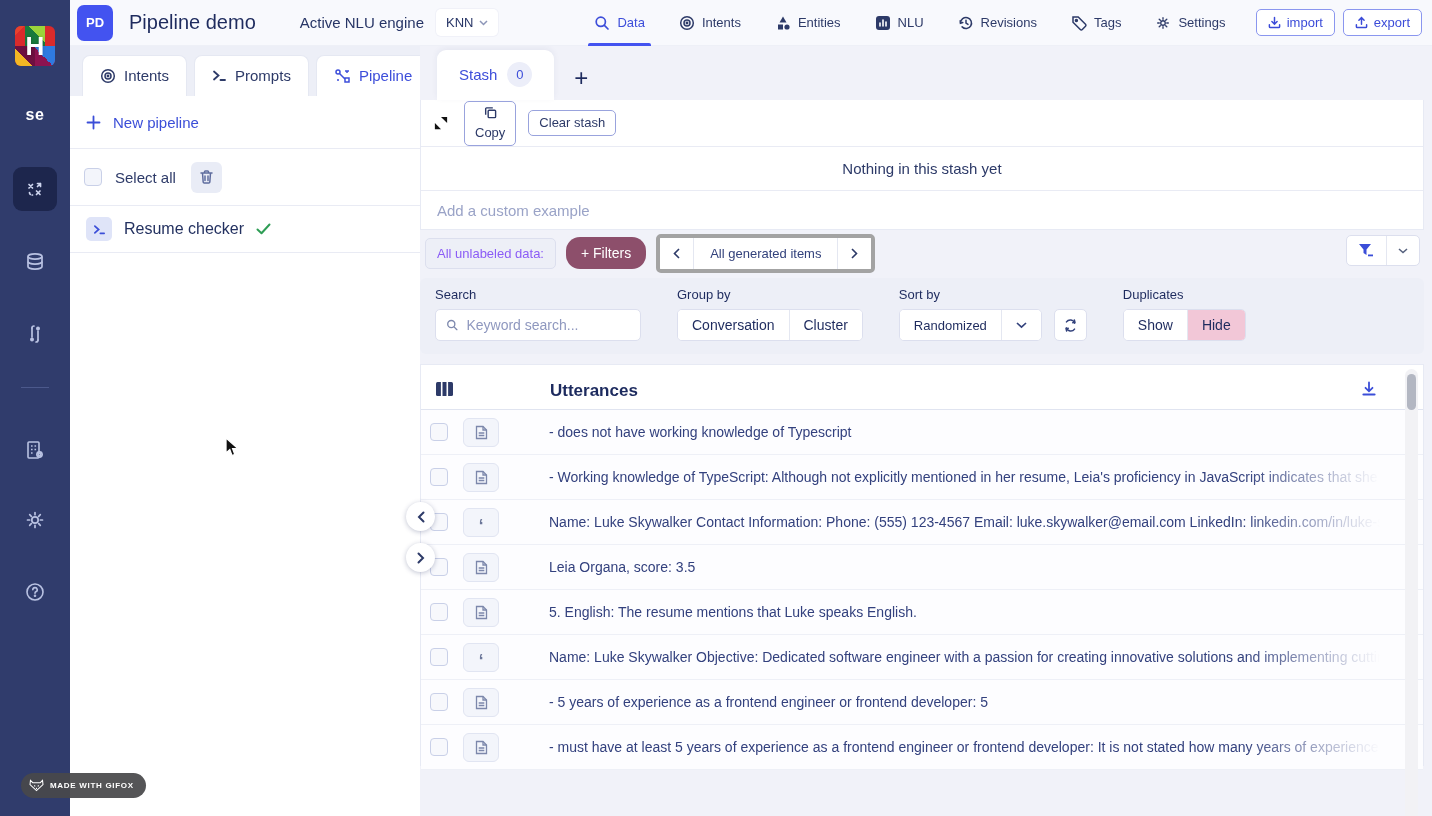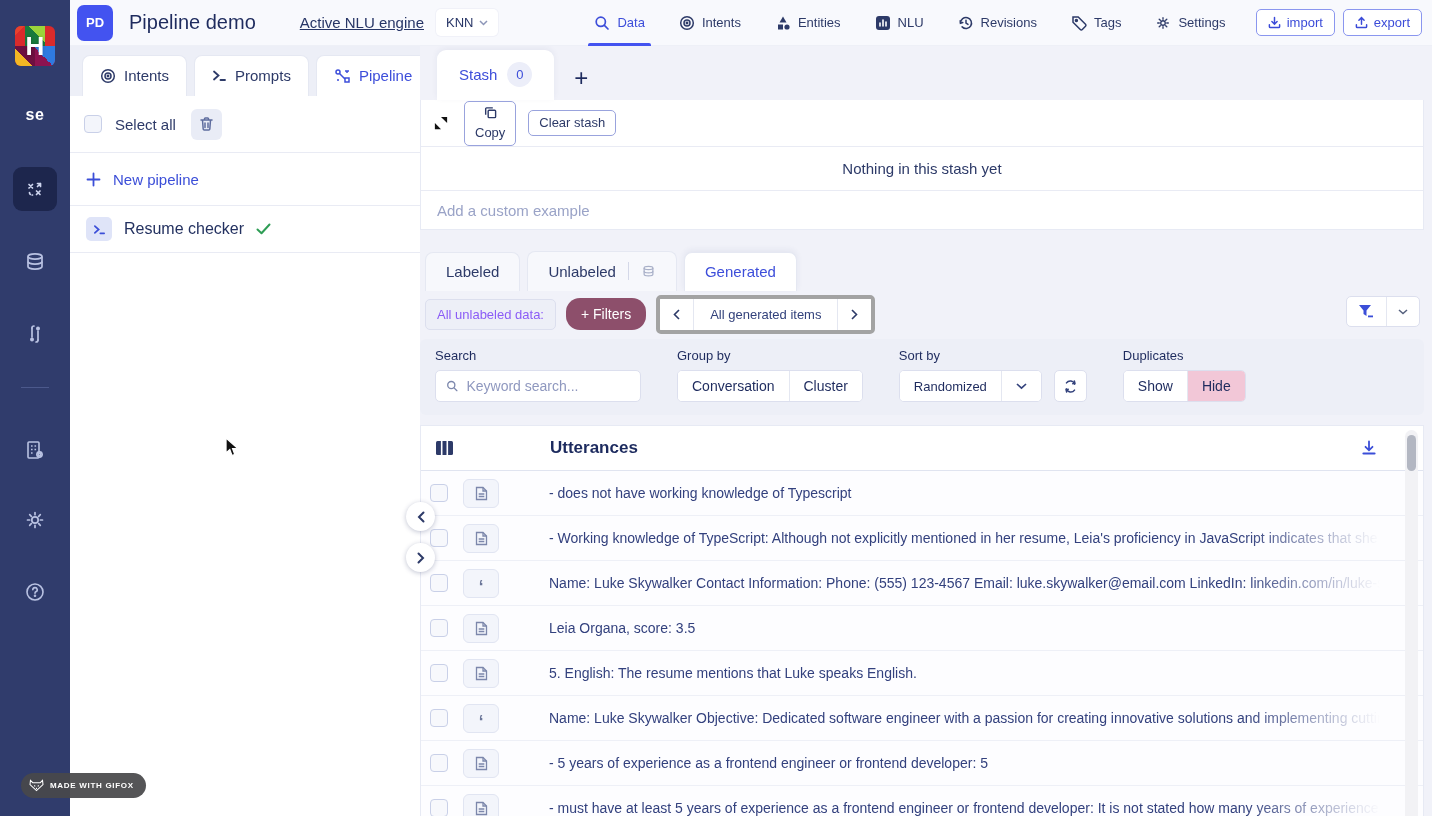--- a/index.html
+++ b/index.html
@@ -22,21 +22,21 @@
   .side-ic { position:absolute; left:0; width:70px; display:flex; justify-content:center; color:#b9c2e2; cursor:pointer; }
   .side-active-box { position:absolute; left:13px; top:167px; width:44px; height:44px; background:#1d264d; border-radius:9px;
                      display:flex; align-items:center; justify-content:center; color:#cdd4ee; }
   .side-divider { position:absolute; left:21px; top:387px; width:28px; height:1px; background:#4c598c; }
 
   
   .header { position:absolute; left:70px; top:0; width:1362px; height:46px; background:#f8f9fd; display:flex; align-items:center; border-bottom:1px solid #eef0f7; z-index:4; }
   .pd-badge { width:36px; height:36px; margin-left:7px; border-radius:7px; background:#4353f0; color:#fff; font-weight:bold; font-size:13px;
               display:flex; align-items:center; justify-content:center; }
   .app-title { font-size:20px; color:#1e2b5e; margin-left:16px; font-weight:500; }
-  .nlu-label { font-size:15px; color:#273566; margin-left:44px;text-decoration:underline; }
+  .nlu-label { font-size:15px; color:#273566; margin-left:44px; }
   .nlu-select { margin-left:12px; background:#fff; border-radius:5px; padding:6px 10px; font-size:13px; color:#273566;
                 display:flex; align-items:center; gap:6px; cursor:pointer; box-shadow:0 0 0 1px #f0f1f8; }
   .nav { display:flex; align-items:center; gap:34px; margin-left:96px; height:46px;justify-content:center; }
   .nav-item { display:flex; align-items:center; gap:7px; font-size:13px; color:#2d3a68; height:46px; position:relative; cursor:pointer; }
   .nav-item.active { color:#3d4eda; }
   .nav-item.active::after { content:""; position:absolute; left:-6px; right:-6px; bottom:0; height:3px; background:#4353f0; border-radius:2px 2px 0 0; }
   .hdr-btns { margin-left:auto; margin-right:10px; display:flex; gap:8px; }
   .hdr-btn { display:flex; align-items:center; gap:6px; border:1px solid #8a96ef; color:#3b4bd8; background:#fff;
              border-radius:5px; padding:5px 11px; font-size:13px; cursor:pointer; }
 
@@ -100,21 +100,21 @@
   .search-box input::placeholder { color:#8f98bf; }
   .seg { display:flex; background:#fff; border:1px solid #dcdfee; border-radius:5px; overflow:hidden; height:32px; }
   .seg button { background:#fff; border:none; padding:0 14px; font-size:14px; color:#1e2b5e; cursor:pointer; }
   .seg button + button { border-left:1px solid #e4e7f1; }
   .seg button.pink { background:#f2c7d7; }
   .sort-wrap { display:flex; gap:12px; }
   .icon-sq-btn { width:33px; height:32px; background:#fff; border:1px solid #dcdfee; border-radius:5px;
                  display:flex; align-items:center; justify-content:center; color:#33427c; cursor:pointer; }
 
   .table-card { margin:10px 8px 0 0; background:#fff; border:1px solid #e7eaf4; height:402px; position:relative; }
-  .table-head { height:45px; display:flex; align-items:center; border-bottom:1px solid #e0e4f0; padding:0 14px; }
+  .table-head { height:45px; display:flex; border-bottom:1px solid #e0e4f0; padding:16px 14px; }
   .cols-btn { background:none; border:none; color:#2d3a68; cursor:pointer; padding:0; }
   .table-title { font-size:17px; font-weight:bold; color:#1c2a5e; margin-left:96px; }
   .dl-btn { margin-left:auto; margin-right:32px; background:none; border:none; color:#3b4ed8; cursor:pointer; }
   .u-row { height:45px; display:flex; align-items:center; padding-left:9px; border-bottom:1px solid #eef0f7; background:#fdfdff; cursor:pointer; }
   .u-row .checkbox { margin-right:15px; background:#f7f8fc; }
   .row-icon-btn { width:36px; height:29px; background:#f3f5fb; border:1px solid #e1e5f2; border-radius:6px;
                   display:flex; align-items:center; justify-content:center; color:#7c87ab; cursor:pointer; flex:none; }
   .quote-glyph { font-size:17px; font-weight:bold; color:#6b7699; line-height:0; margin-top:7px; }
   .u-text { margin-left:50px; font-size:14px; color:#33417e; white-space:nowrap; overflow:hidden; flex:1; margin-right:26px; }
   .u-text.fade { -webkit-mask-image:linear-gradient(90deg,#000 82%,transparent 98%); mask-image:linear-gradient(90deg,#000 82%,transparent 98%); }
@@ -314,35 +314,35 @@
           <rect x="11" y="10" width="4" height="4"></rect>
           <path d="M5.5 5.5 L11 11"></path>
           <path d="M11 3 h4 M3 11 v0"></path>
           <circle cx="13" cy="4" r="1" fill="#3d4eda" stroke="none"></circle>
           <circle cx="4" cy="12" r="1" fill="#3d4eda" stroke="none"></circle>
         </svg>
       <span>Pipeline</span>
     </div>
   </div>
 
+  <div class="lp-row newpipe-row">
+    <svg width="15" height="15" viewBox="0 0 15 15" fill="none" stroke="#3b4ed8" stroke-width="1.8" stroke-linecap="round">
+        <path d="M7.5 1.5 V13.5 M1.5 7.5 H13.5"></path>
+      </svg>
+    <span>New pipeline</span>
+  </div>
+
   <div class="lp-row selectall-row">
     <div class="checkbox"></div>
     <span class="selectall-label">Select all</span>
     <button class="trash-btn">
       <svg width="15" height="16" viewBox="0 0 15 16" fill="none" stroke="currentColor" stroke-width="1.5" stroke-linecap="round">
           <path d="M2 4 h11 M5.5 4 V2.8 a.8.8 0 0 1 .8-.8 h2.4 a.8.8 0 0 1 .8.8 V4 M3.5 4 l.7 9.2 a1 1 0 0 0 1 .8 h4.6 a1 1 0 0 0 1-.8 L11.5 4 M6 7 v4.5 M9 7 v4.5"></path>
         </svg>
     </button>
-  </div>
-
-  <div class="lp-row newpipe-row">
-    <svg width="15" height="15" viewBox="0 0 15 15" fill="none" stroke="#3b4ed8" stroke-width="1.8" stroke-linecap="round">
-        <path d="M7.5 1.5 V13.5 M1.5 7.5 H13.5"></path>
-      </svg>
-    <span>New pipeline</span>
   </div>
 
   <div class="lp-row pipeline-row">
     <span class="prompt-badge">
       <svg width="13" height="11" viewBox="0 0 15 13" fill="none" stroke="currentColor" stroke-width="2" stroke-linecap="round">
           <path d="M2 2.5 L6.5 6.5 2 10.5"></path>
           <path d="M8.5 11 H13"></path>
         </svg>
     </span>
     <span class="pipeline-name">Resume checker</span>
@@ -378,37 +378,20 @@
         <span>Copy</span>
       </button>
       <button class="btn-outline">
         <span>Clear stash</span>
       </button>
     </div>
     <div class="stash-empty">Nothing in this stash yet</div>
     <input class="stash-input" placeholder="Add a custom example" style="">
   </div>
 
-  <div class="data-tabbar">
-    <div class="data-tab">
-      <span>Labeled</span>
-    </div>
-    <div class="data-tab">
-      <span>Unlabeled</span>
-      <span class="tab-sep"></span>
-      <svg width="15" height="15" viewBox="0 0 24 24" fill="none" stroke="#a9b0c8" stroke-width="2">
-          <ellipse cx="12" cy="6.5" rx="7" ry="2.6"></ellipse>
-          <path d="M5 6.5 v5 c0 1.4 3.1 2.6 7 2.6 s7-1.2 7-2.6 v-5"></path>
-          <path d="M5 11.5 v5 c0 1.4 3.1 2.6 7 2.6 s7-1.2 7-2.6 v-5"></path>
-        </svg>
-    </div>
-    <div class="data-tab active">
-      <span>Generated</span>
-    </div>
-  </div>
 
   <div class="filterbar">
     <div class="scope-chip">All unlabeled data:</div>
     <button class="filters-btn">+ Filters</button>
     <div class="pager">
       <button class="pg-btn">
         <svg width="7" height="11" viewBox="0 0 7 11" fill="none" stroke="#2d3a68" stroke-width="1.6">
             <path d="M6 1 L1.5 5.5 6 10"></path>
           </svg>
       </button>

